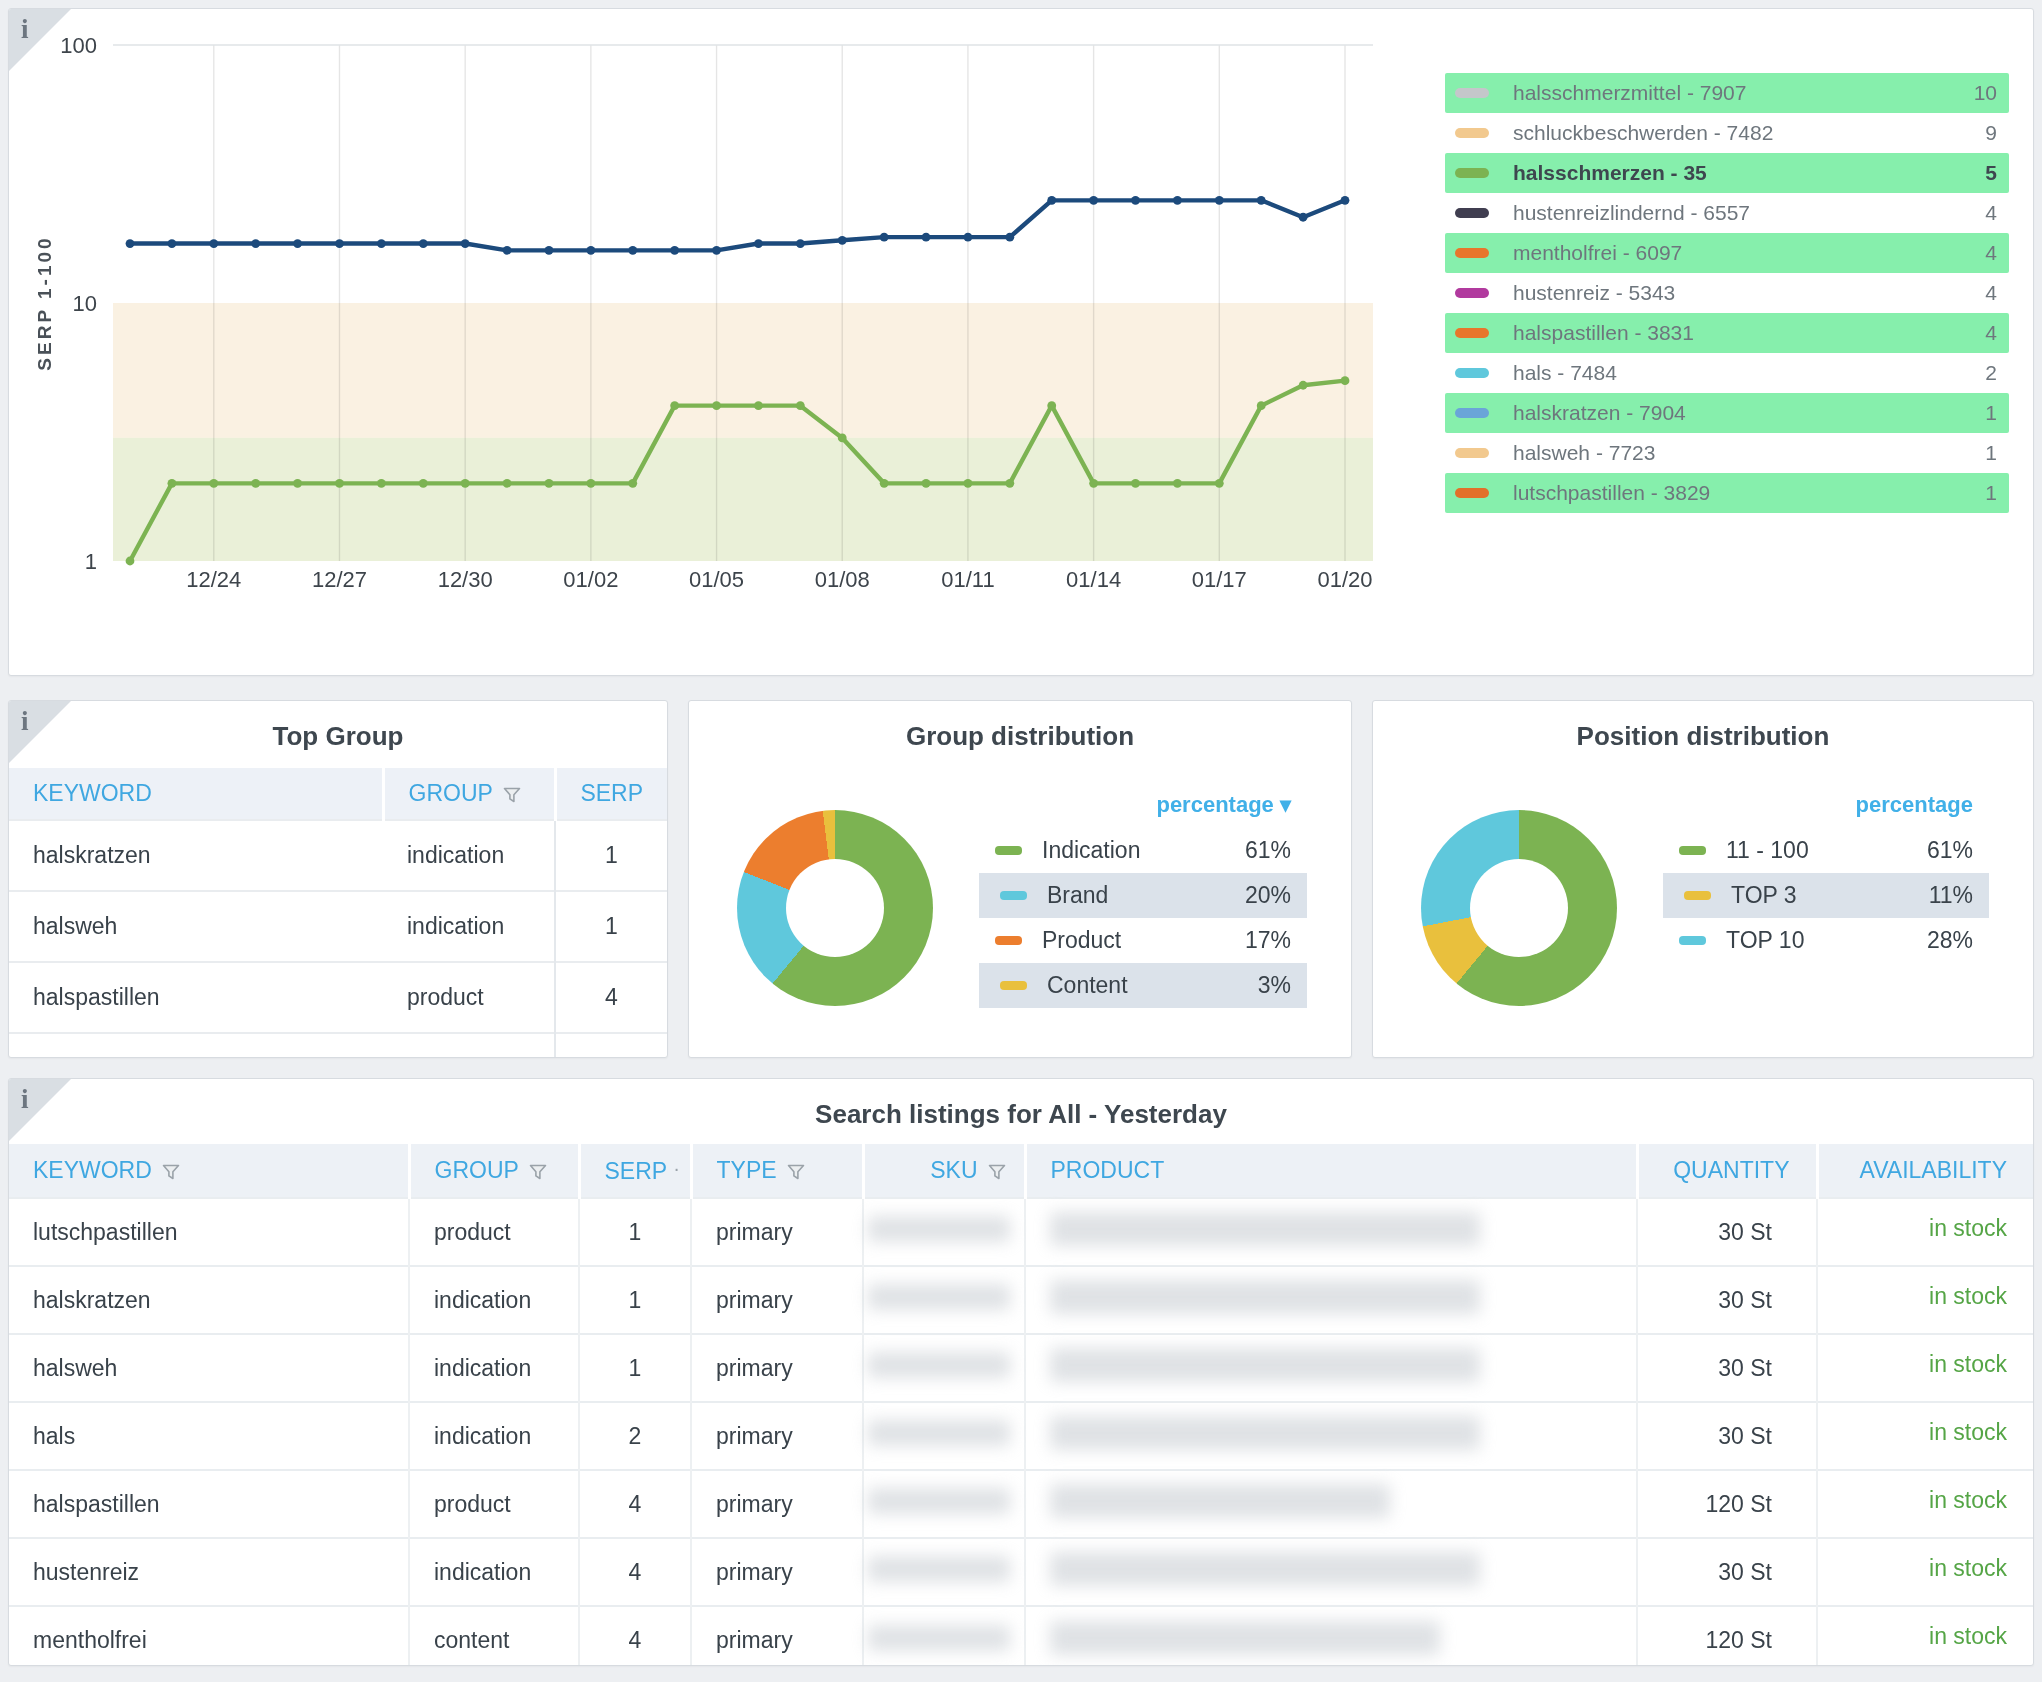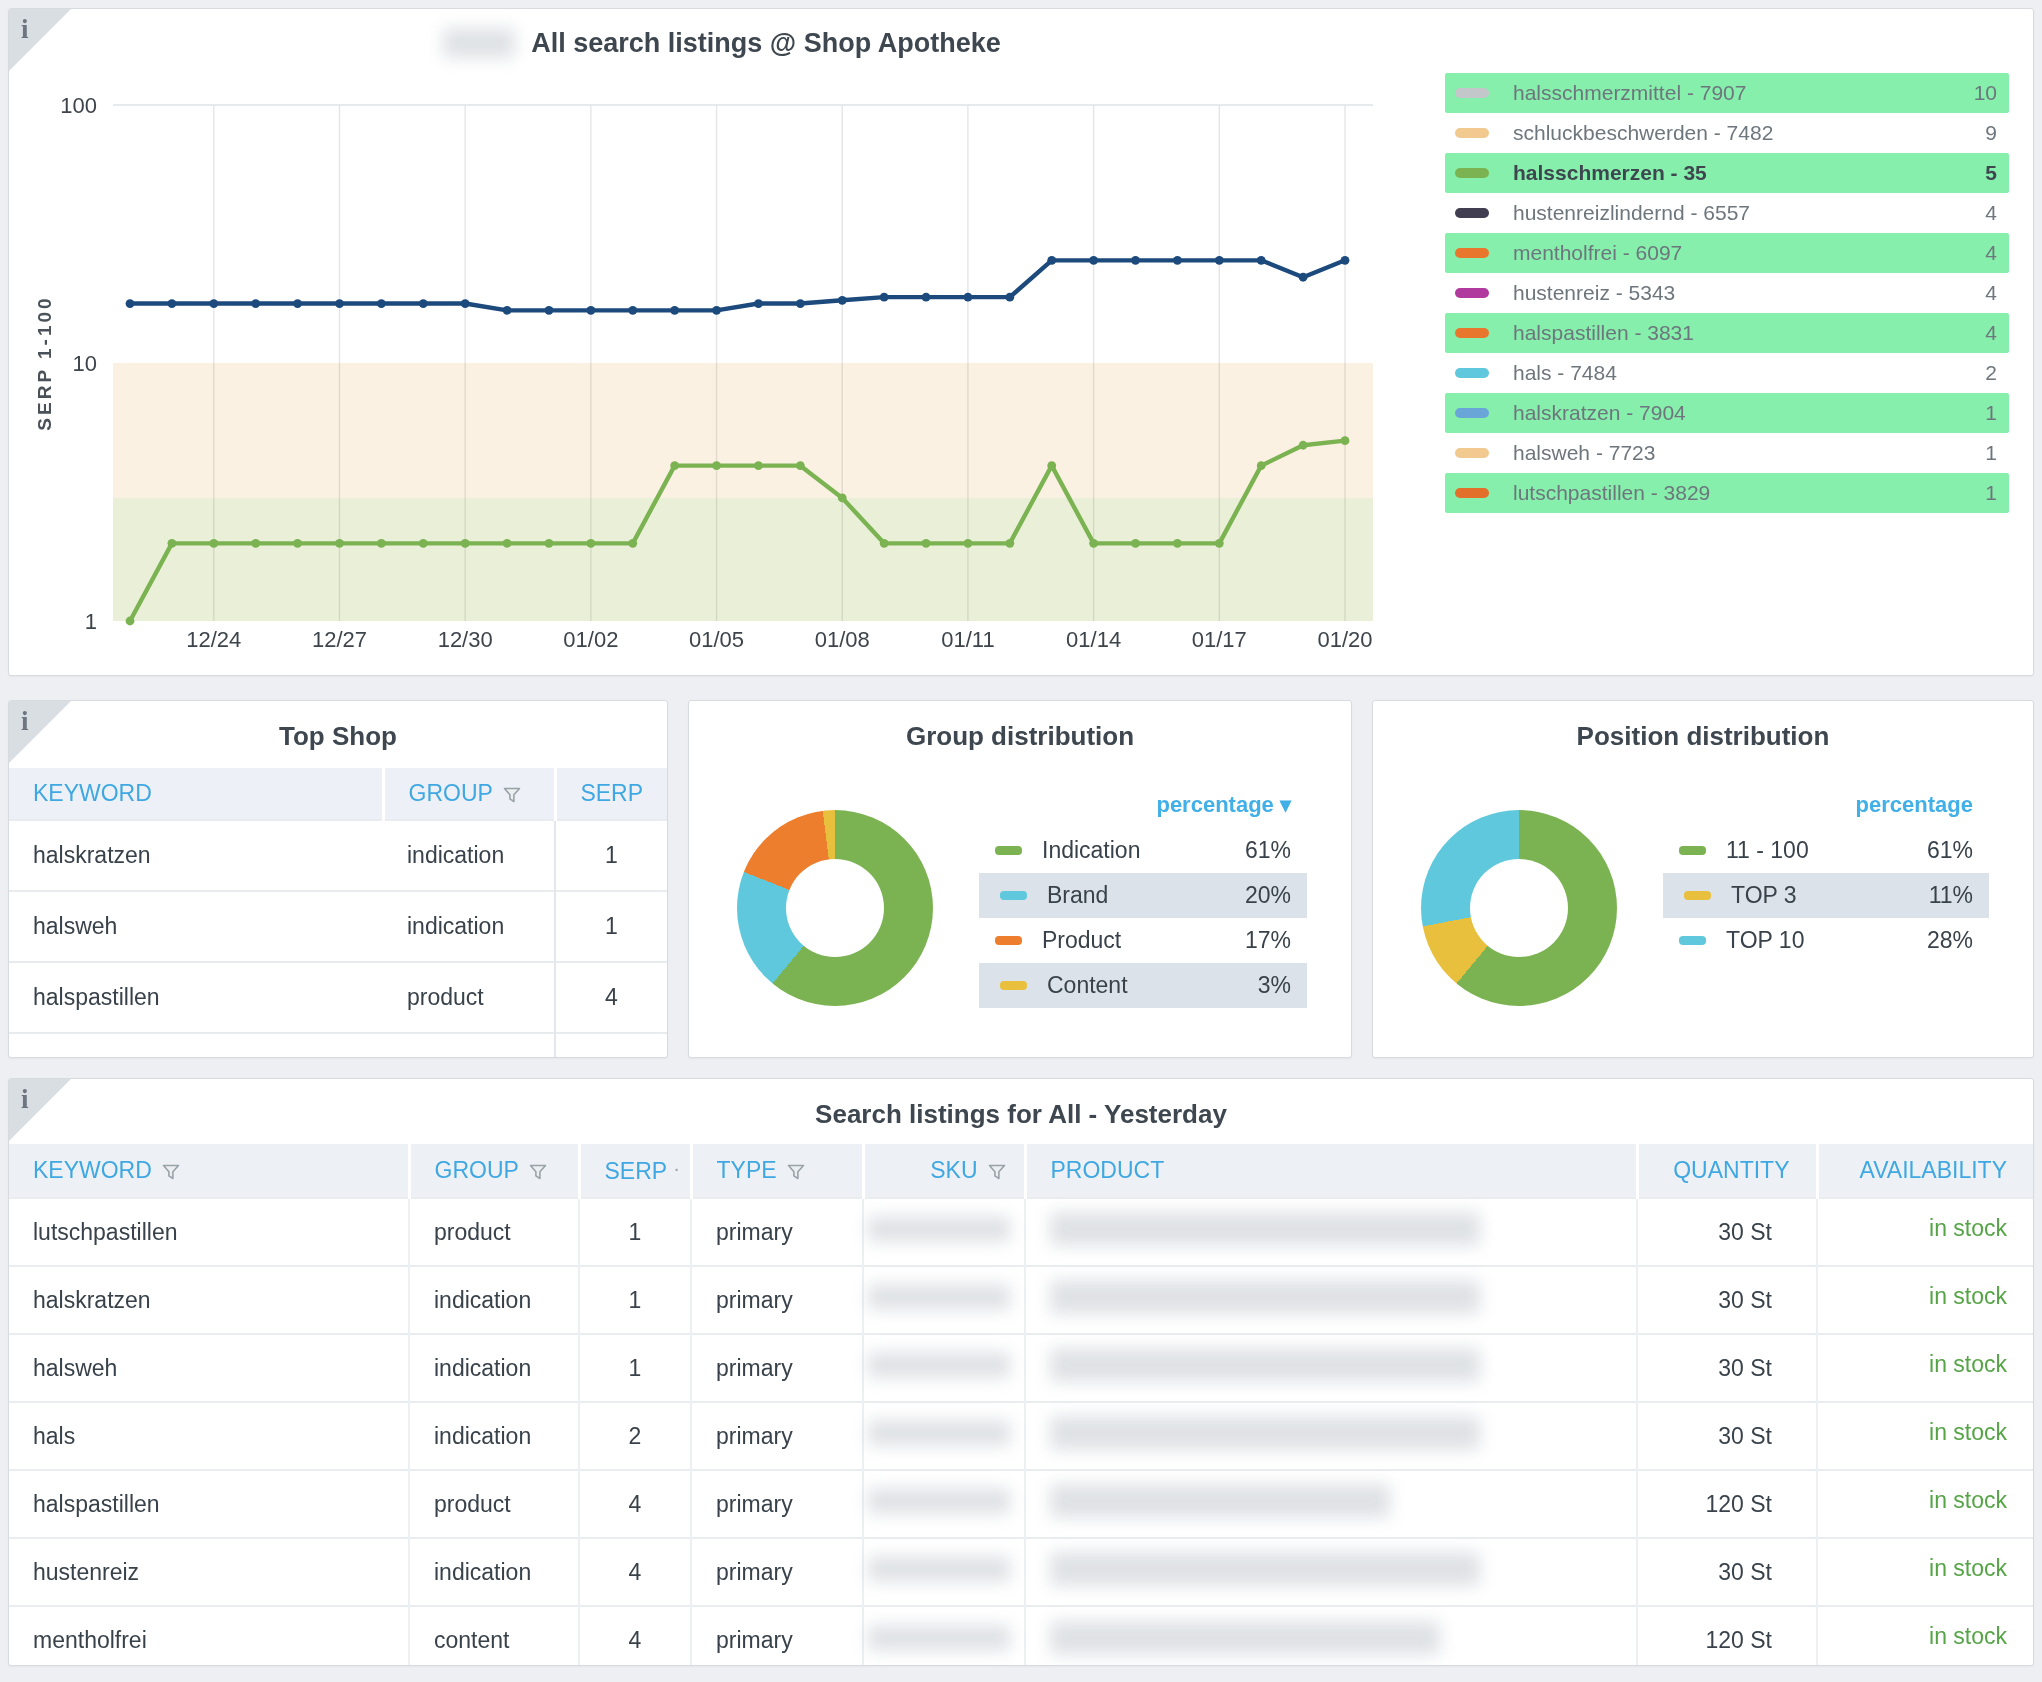--- a/index.html
+++ b/index.html
@@ -95,24 +95,20 @@
 </head>
 <body>
 
 <div class="page">
 
   <section class="panel top-panel">
     <div class="fold">
         <span class="fold-i">i</span>
       </div>
     <div class="chart-col">
-      <div class="chart-title-row">
-        <span class="blur-box title-blur"></span>
-        <h2 class="chart-title">All search listings @ Shop Apotheke</h2>
-      </div>
       <div><svg width="1378" height="600">
             <rect x="80" y="294" width="1260" height="134.9027162823271" fill="#faf1e2"></rect>
             <rect x="80" y="428.9027162823271" width="1260" height="123.0972837176729" fill="#eaf0d8"></rect>
             <line x1="180.79310344827587" y1="36" x2="180.79310344827587" y2="552" stroke="rgba(0,0,0,0.10)" stroke-width="1.4"></line>
             <text x="180.79310344827587" y="578" text-anchor="middle" font-size="22" fill="#3d444b" font-family="Liberation Sans, sans-serif">12/24</text>
             <line x1="306.48275862068965" y1="36" x2="306.48275862068965" y2="552" stroke="rgba(0,0,0,0.10)" stroke-width="1.4"></line>
             <text x="306.48275862068965" y="578" text-anchor="middle" font-size="22" fill="#3d444b" font-family="Liberation Sans, sans-serif">12/27</text>
             <line x1="432.17241379310343" y1="36" x2="432.17241379310343" y2="552" stroke="rgba(0,0,0,0.10)" stroke-width="1.4"></line>
             <text x="432.17241379310343" y="578" text-anchor="middle" font-size="22" fill="#3d444b" font-family="Liberation Sans, sans-serif">12/30</text>
             <line x1="557.8620689655172" y1="36" x2="557.8620689655172" y2="552" stroke="rgba(0,0,0,0.10)" stroke-width="1.4"></line>
@@ -256,21 +252,21 @@
         </div>
       </div>
   </section>
 
   <div class="mid-row">
 
     <section class="panel kwds-panel">
       <div class="fold">
           <span class="fold-i">i</span>
         </div>
-      <h3 class="panel-title">Top Shop</h3>
+      <h3 class="panel-title">Top Group</h3>
       <div>
           <table class="kwd-table">
             <colgroup>
               <col style="width: 374px;">
               <col style="width: 172px;">
               <col style="width: 112px;">
             </colgroup>
             <thead>
               <tr>
                 <th><span>KEYWORD</span></th>

